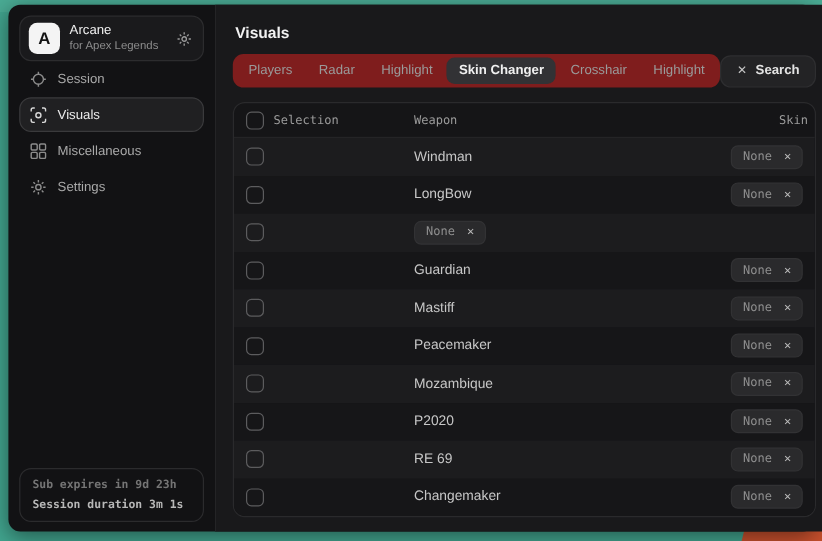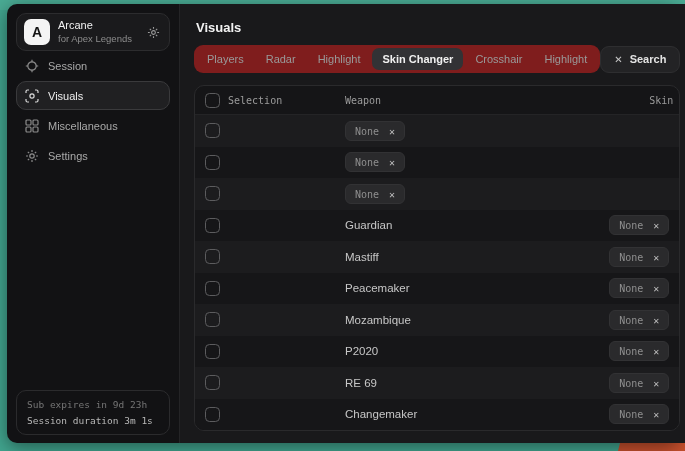--- a/index.html
+++ b/index.html
@@ -41,20 +41,21 @@
     margin-bottom:1px; cursor:pointer;
   }
   .side-item .icon { display:flex; color:#8b8b8b; }
   .side-item.active { background:#202022; border-color:#3a3a3c; color:#ececec; }
   .side-item.active .icon { color:#d8d8d8; }
 
   .side-footer {
     position:absolute; left:9px; right:9px; bottom:8px;
     border:1px solid #2b2b2d; border-radius:10px; padding:8px 10px;
     font-family:"DejaVu Sans Mono", monospace;
+    font-weight:bold;
   }
   .sf-line1 { font-size:9.5px; color:#757575; margin-bottom:5px; }
   .sf-line2 { font-size:9.5px; color:#b8b8b8; }
 
   
   .main {
     flex:1; background:#19191b; border-left:1px solid #242426;
     border-radius:0 10px 10px 0; padding:12px 14px; display:flex; flex-direction:column;
   }
   .main-title { font-size:13px; font-weight:700; color:#f2f2f2; margin:4px 0 10px 2px; }
@@ -88,21 +89,21 @@
   .checkbox {
     width:15px; height:15px; border:1.5px solid #5c5c5e; border-radius:4.5px;
     background:transparent; cursor:pointer; flex:none;
   }
   .tbody { flex:1; display:flex; flex-direction:column; }
   .trow { display:flex; align-items:center; flex:1; }
   .trow:nth-child(odd) { background:#1c1c1e; }
   .trow:nth-child(even) { background:#161618; }
   .tweapon { flex:1; font-size:11.5px; color:#c7c7c7; }
   .badge {
-    display:inline-flex; align-items:flex-start; gap:10px; background:#2a2a2c;
+    display:inline-flex; align-items:center; gap:10px; background:#2a2a2c;
     border:1px solid #323234; border-radius:6px; height:20px; padding:4px 9px;
     margin-right:10px; cursor:pointer; font-family:"DejaVu Sans Mono", monospace;
   }
   .badge-label { font-size:10px; color:#8f8f8f; }
   .badge-x { font-size:10px; color:#bdbdbd; }
 </style>
 </head>
 <body>
 
 <svg class="bg-svg" width="685" height="451" viewBox="0 0 685 451" preserveAspectRatio="none">
@@ -200,29 +201,31 @@
           <span>Selection</span>
         </div>
         <div class="col-weapon">Weapon</div>
         <div class="col-skin">Skin</div>
       </div>
       <div class="tbody" id="tbody">
           <div class="trow">
             <div class="col-sel">
               <div class="checkbox"></div>
             </div>
-            <div class="badge">
-              <span class="badge-label">None</span>
-              <span class="badge-x">✕</span>
-            </div>
-          </div>
-          <div class="trow">
-            <div class="col-sel">
-              <div class="checkbox"></div>
-            </div>
+            <div class="tweapon">Windman</div>
+            <div class="badge">
+              <span class="badge-label">None</span>
+              <span class="badge-x">✕</span>
+            </div>
+          </div>
+          <div class="trow">
+            <div class="col-sel">
+              <div class="checkbox"></div>
+            </div>
+            <div class="tweapon">LongBow</div>
             <div class="badge">
               <span class="badge-label">None</span>
               <span class="badge-x">✕</span>
             </div>
           </div>
           <div class="trow">
             <div class="col-sel">
               <div class="checkbox"></div>
             </div>
             <div class="badge">

